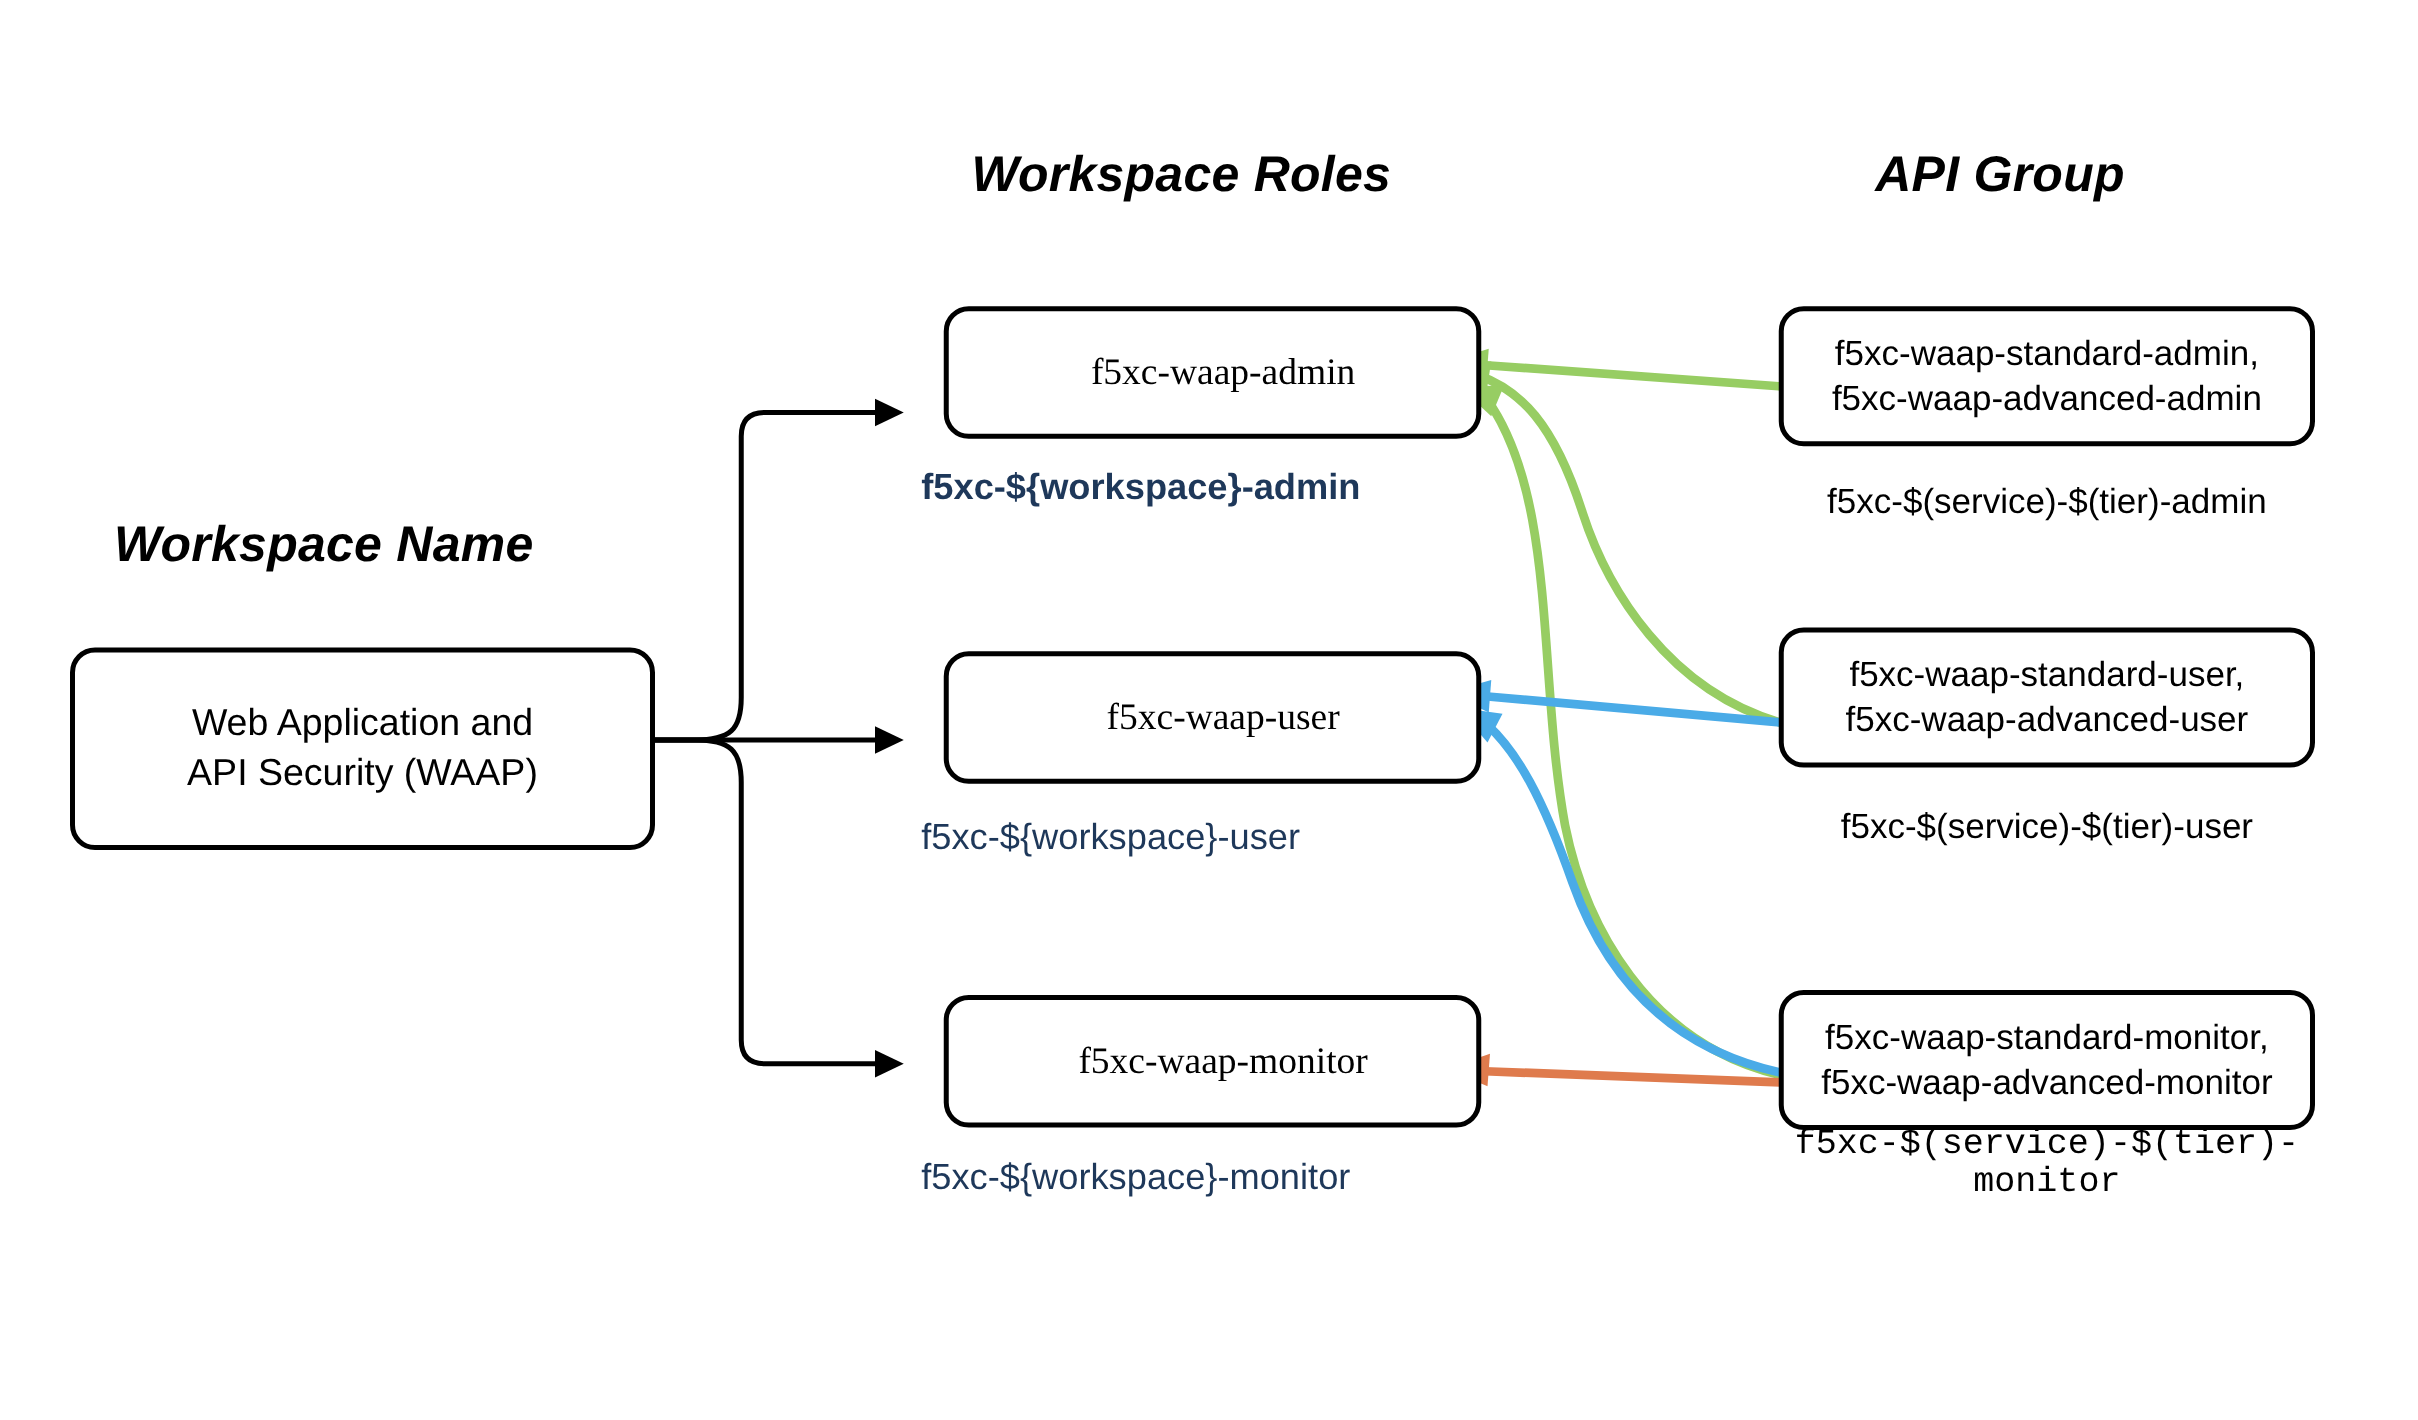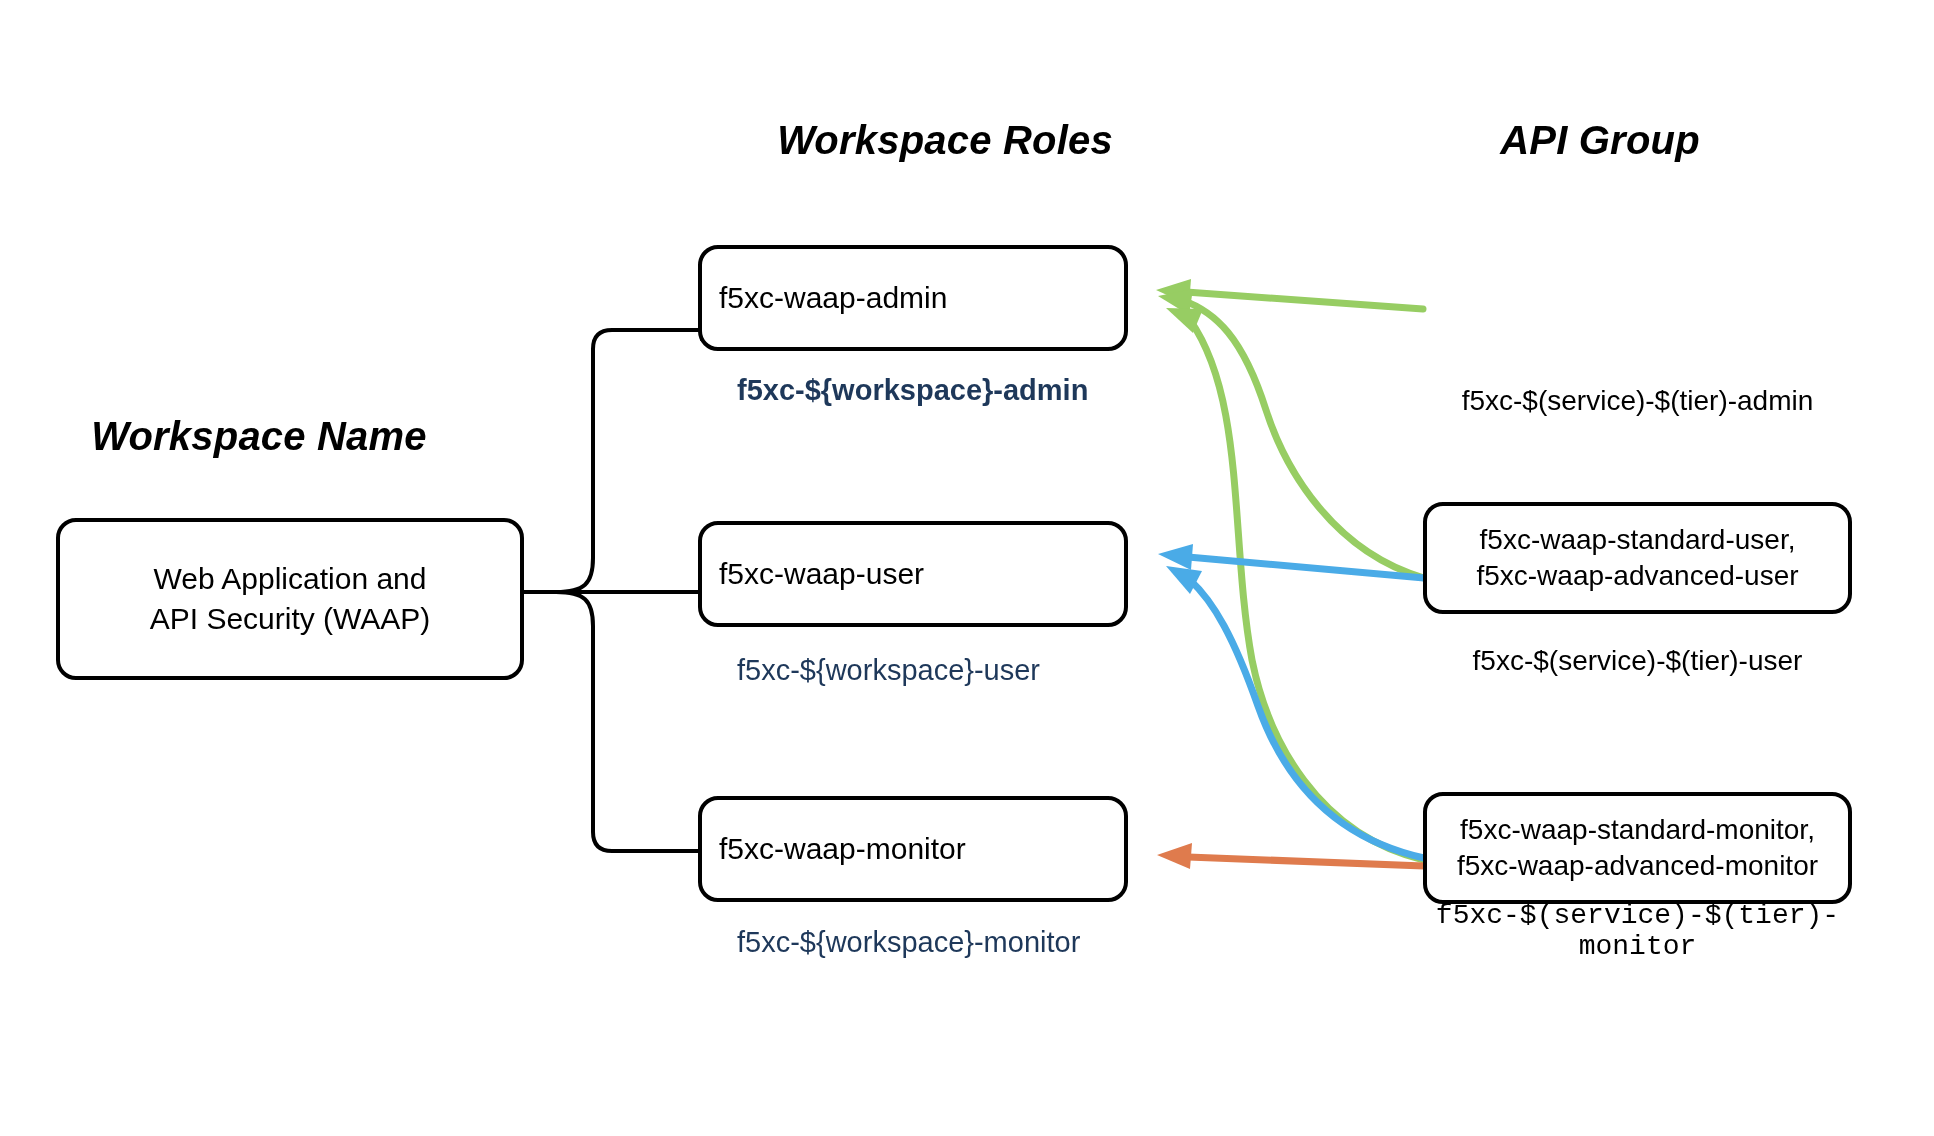--- a/index.html
+++ b/index.html
@@ -34,21 +34,21 @@
     position:absolute;
     background:#fff;
     border:4px solid var(--ink);
     border-radius:20px;
     display:flex;
     flex-direction:column;
     justify-content:center;
   }
   .box .line{font-size:30px;line-height:1.32;}
   .waap-box{left:56px;top:518px;width:468px;height:162px;align-items:center;text-align:center;}
-  .role-box{left:698px;width:430px;height:106px;padding-left:17px;align-items:flex-start;}
+  .role-box{left:755px;width:430px;height:106px;padding-left:17px;align-items:center;font-family:Liberation Serif, serif;}
   .role-box .line{font-size:30px;}
   .api-box{left:1423px;width:429px;height:112px;align-items:center;text-align:center;}
   .api-box .line{font-size:28px;line-height:1.3;}
   .role-box.admin{top:245px;}
   .role-box.user{top:521px;}
   .role-box.monitor{top:796px;}
   .api-box.admin{top:245px;}
   .api-box.user{top:502px;}
   .api-box.monitor{top:792px;}
   .role-pattern{
@@ -145,20 +145,24 @@
     <div class="line">f5xc-waap-user</div>
   </div>
   <div class="box role-box monitor">
     <div class="line">f5xc-waap-monitor</div>
   </div>
 
   <div class="role-pattern admin">f5xc-${workspace}-admin</div>
   <div class="role-pattern user">f5xc-${workspace}-user</div>
   <div class="role-pattern monitor">f5xc-${workspace}-monitor</div>
 
+  <div class="box api-box admin">
+    <div class="line">f5xc-waap-standard-admin,</div>
+    <div class="line">f5xc-waap-advanced-admin</div>
+  </div>
   <div class="box api-box user">
     <div class="line">f5xc-waap-standard-user,</div>
     <div class="line">f5xc-waap-advanced-user</div>
   </div>
   <div class="box api-box monitor">
     <div class="line">f5xc-waap-standard-monitor,</div>
     <div class="line">f5xc-waap-advanced-monitor</div>
   </div>
 
   <div class="api-pattern admin">f5xc-$(service)-$(tier)-admin</div>

